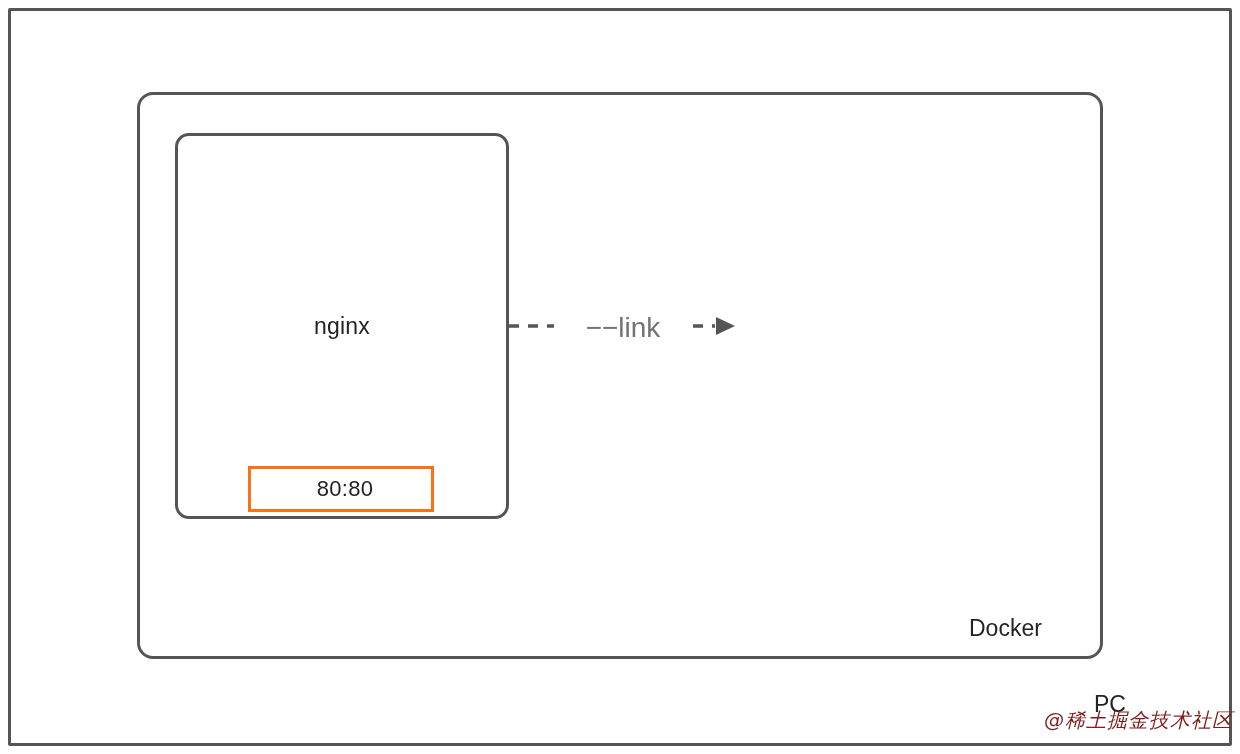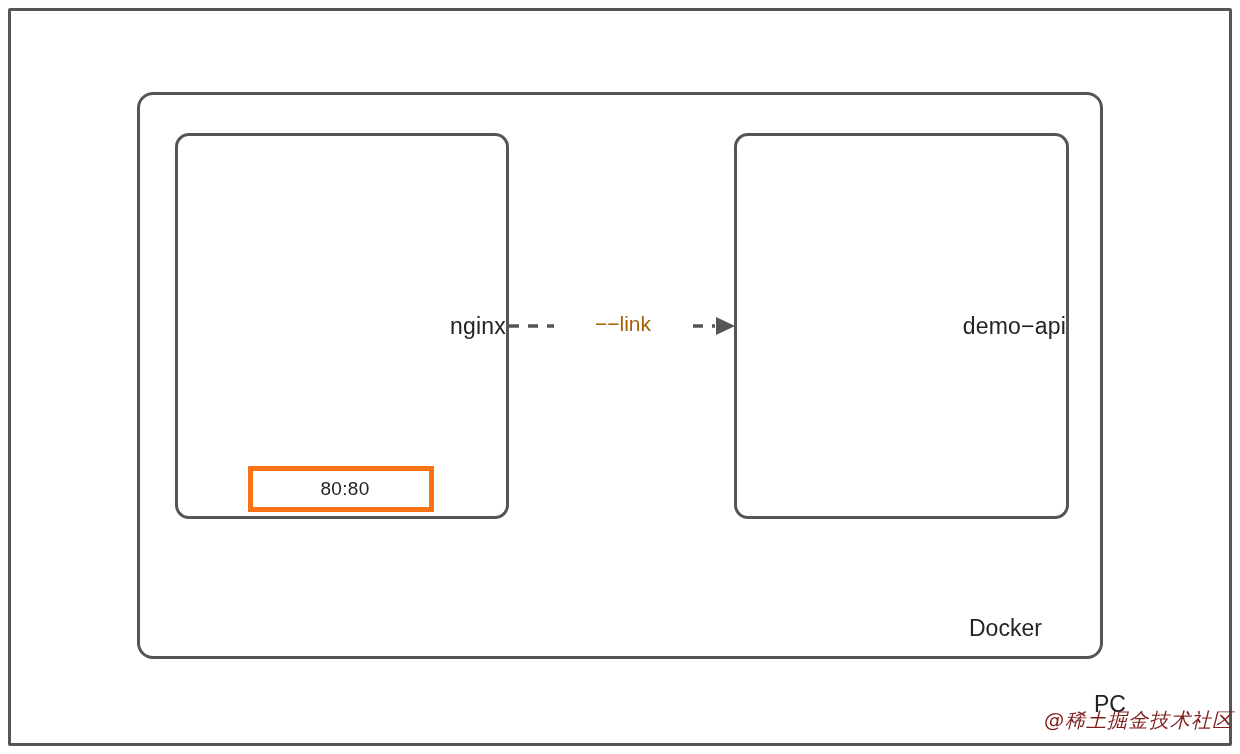--- a/index.html
+++ b/index.html
@@ -65,37 +65,37 @@
     width: 335px;
     height: 386px;
   }
 
   .service-label {
     position: absolute;
     left: 0;
     right: 0;
     top: 50%;
     transform: translateY(-50%);
-    text-align: right;
+    text-align: center;
     font-size: 23px;
     color: #232323;
     letter-spacing: 0.2px;
     white-space: nowrap;
   }
 
   
   .port-box {
     position: absolute;
     box-sizing: border-box;
-    border: 5px solid #f97316;
+    border: 3px solid #f97316;
     background: #ffffff;
     display: flex;
     align-items: center;
     justify-content: center;
-    font-size: 19px;
+    font-size: 22px;
     color: #232323;
     letter-spacing: 0.3px;
     white-space: nowrap;
     padding-left: 8px;
   }
   #nginx-port {
     left: 248px;
     top: 466px;
     width: 186px;
     height: 46px;
@@ -115,22 +115,22 @@
     width: 245px;
     height: 62px;
     pointer-events: none;
   }
   .link-label {
     position: absolute;
     left: 555px;
     top: 312px;
     width: 136px;
     text-align: center;
-    font-size: 21px;
-    color: #a16207;
+    font-size: 28px;
+    color: #737373;
     white-space: nowrap;
   }
 
   
   .corner-label {
     position: absolute;
     font-size: 23px;
     color: #232323;
     white-space: nowrap;
     text-align: right;
@@ -163,23 +163,20 @@
 <div id="canvas">
 
   <div class="pc-box"></div>
 
   <div class="docker-box"></div>
 
   <div class="service-box" id="nginx-box">
     <div class="service-label">nginx</div>
   </div>
 
-  <div class="service-box" id="demoapi-box">
-    <div class="service-label">demo−api</div>
-  </div>
 
   <div class="port-box" id="nginx-port">80:80</div>
 
 
   <svg class="link-connector" viewBox="0 0 245 62" width="245" height="62">
     <line x1="9" y1="31" x2="54" y2="31" stroke="#555555" stroke-width="3.5" stroke-dasharray="10 9" stroke-linecap="butt"></line>
     <line x1="193" y1="31" x2="215" y2="31" stroke="#555555" stroke-width="3.5" stroke-dasharray="10 9" stroke-linecap="butt"></line>
     <polygon points="216,22 235,31 216,40" fill="#555555"></polygon>
   </svg>
 

